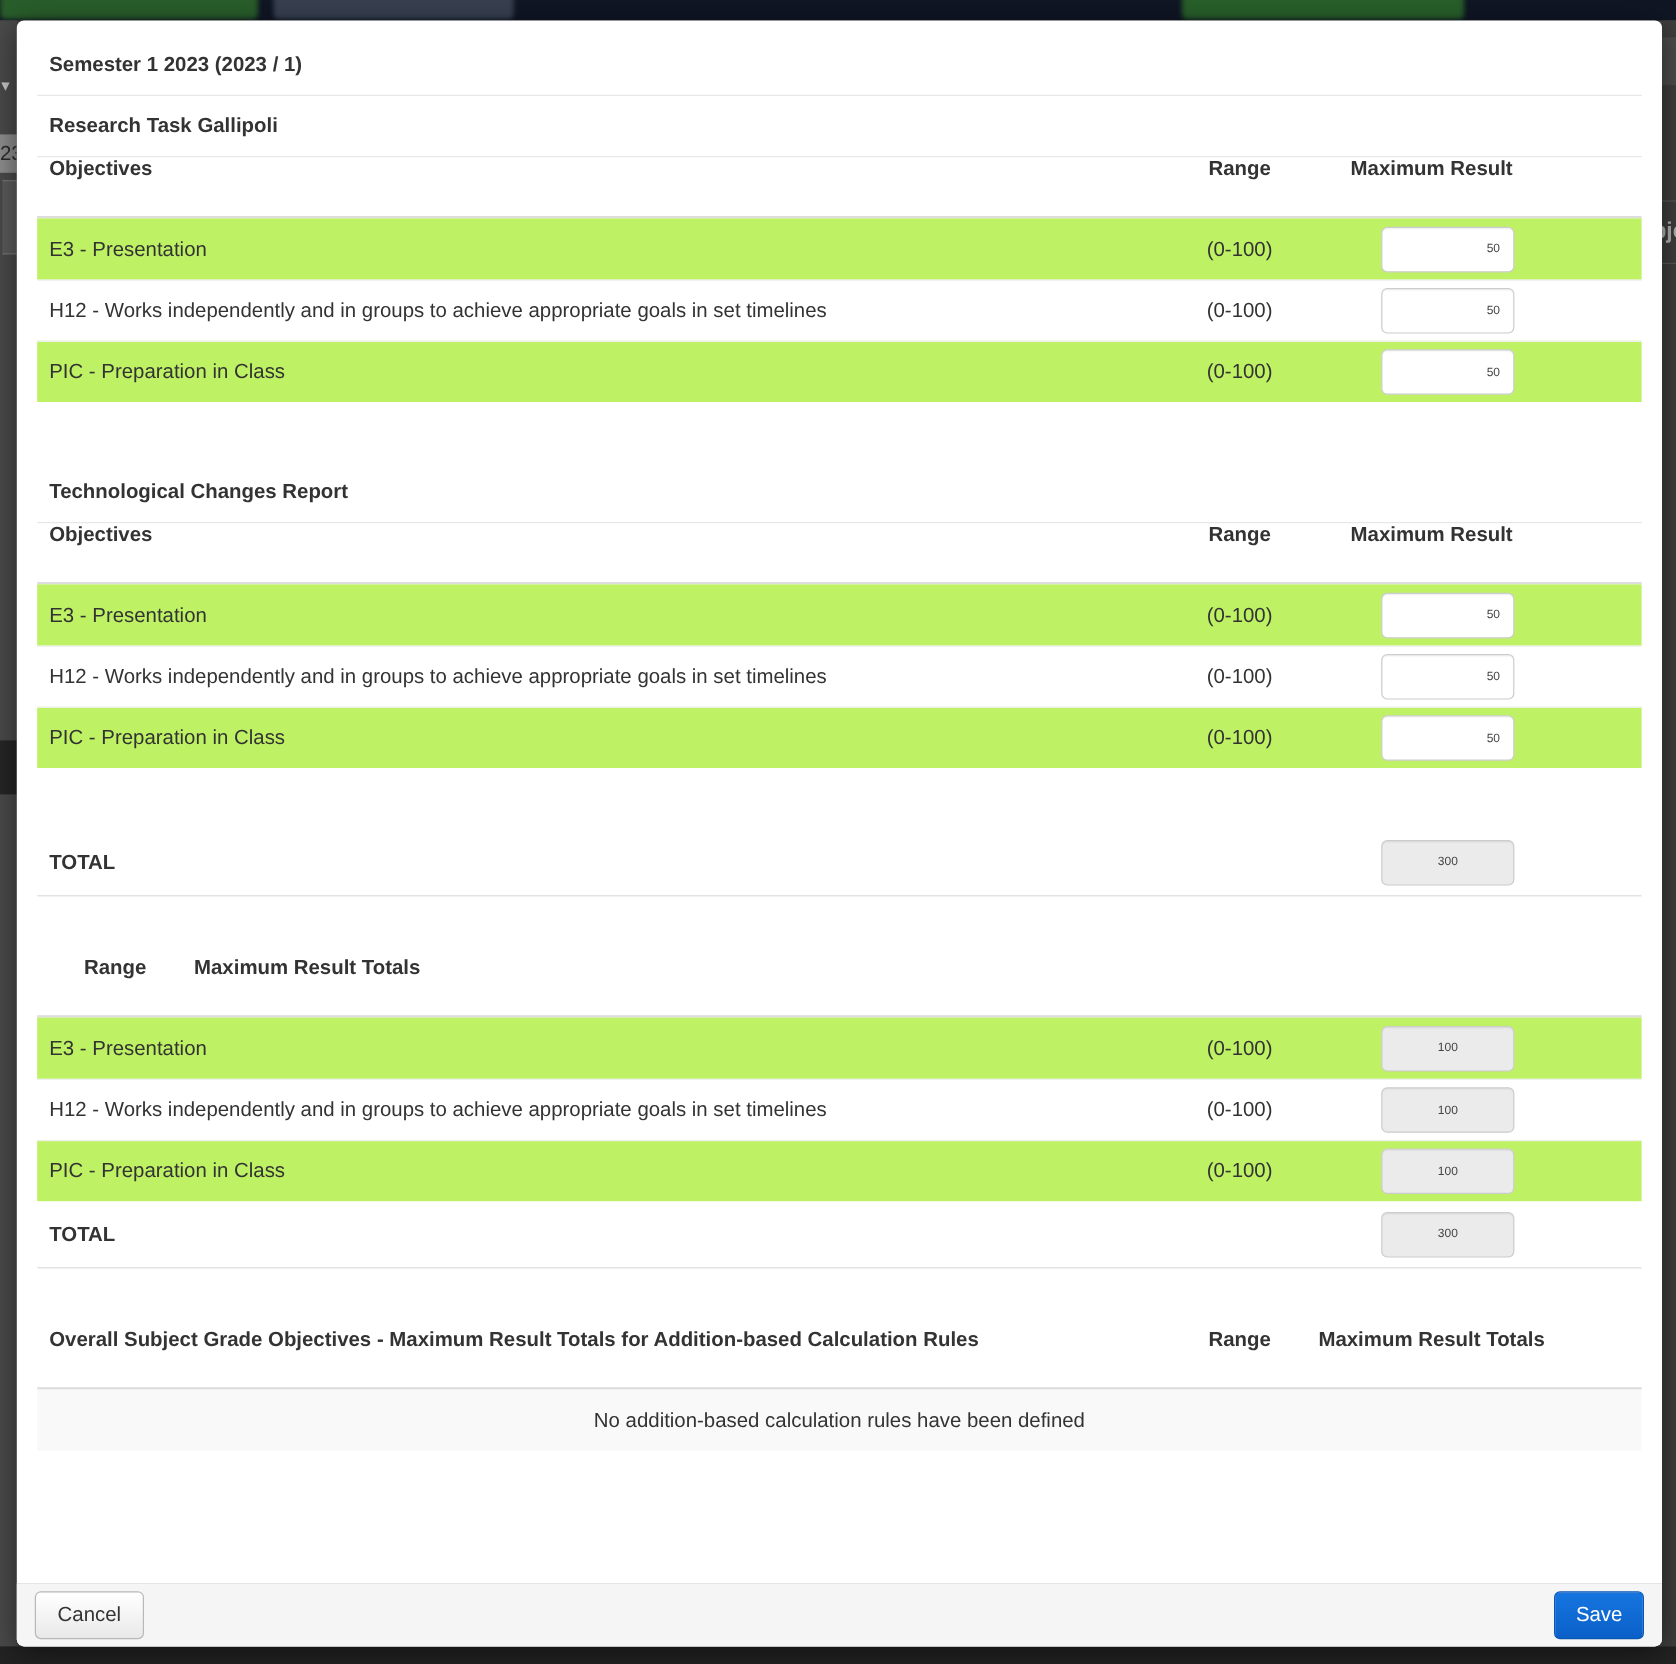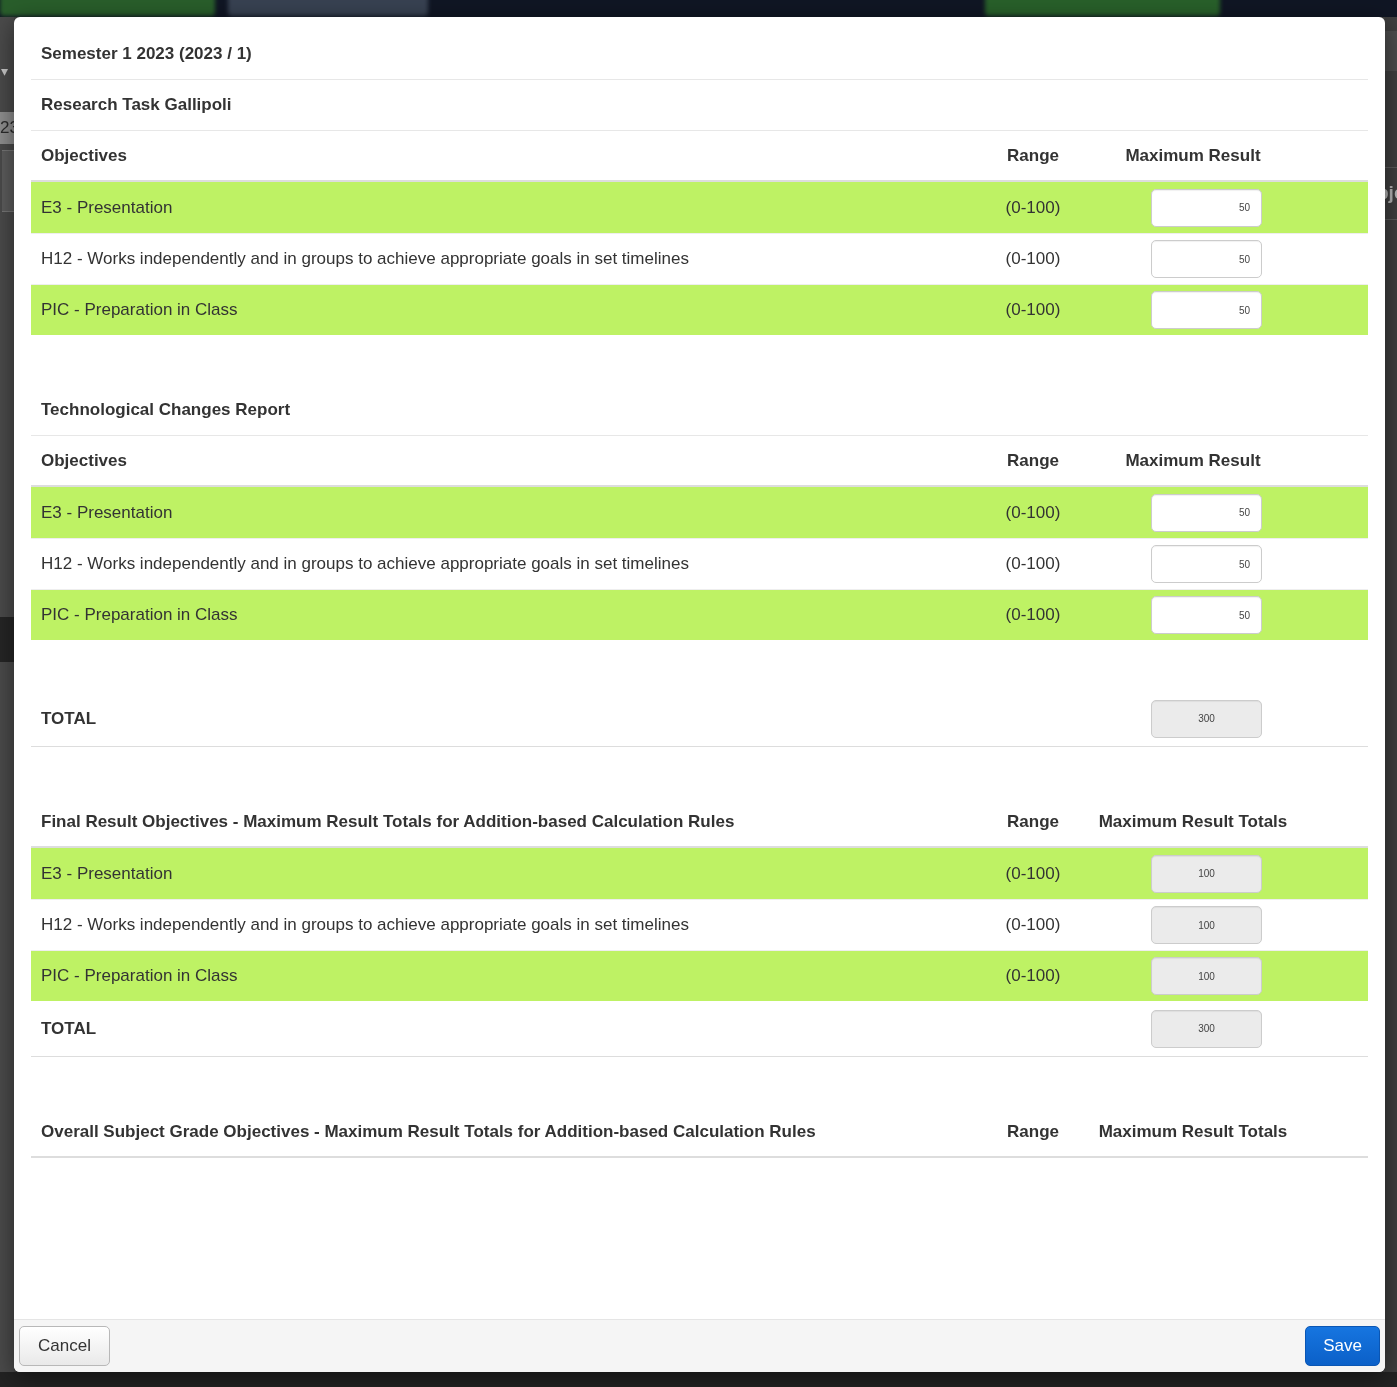--- a/index.html
+++ b/index.html
@@ -70,21 +70,21 @@
     overflow: hidden;
   }
 
   .sec-head {
     display: flex; align-items: center;
     height: 51px; padding: 0 10px;
     font-weight: bold; font-size: 17px;
     border-bottom: 1px solid #e7e7e7;
   }
   .thead {
-    display: flex; align-items: center;
+    display: flex; 
     height: 51px;
     font-weight: bold; font-size: 17px;
     border-bottom: 2px solid #ddd;
   }
   .trow {
     display: flex; align-items: center;
     height: 51px; font-size: 17px;
   }
   .trow + .trow { border-top: 1px solid #eee; }
   .stripe { background: #bef264; }
@@ -122,21 +122,21 @@
     display: flex; align-items: center; justify-content: center;
     height: 51px; font-size: 17px; background: #f9f9f9;
   }
 
   .modal-footer {
     flex: 0 0 53px;
     background: #f5f5f5;
     border-top: 1px solid #e5e5e5;
     border-radius: 0 0 6px 6px;
     display: flex; align-items: center;
-    padding: 0 5px;
+    padding: 0 15px;
   }
   .btn { font-family: "Liberation Sans", sans-serif; font-size: 17px;
     border-radius: 5px; cursor: pointer; height: 40px; }
   .btn-cancel {
     padding: 0 18px;
     background: linear-gradient(#ffffff, #e9e9e9);
     border: 1px solid #b8b8b8;
     color: #333;
   }
   .btn-save {
@@ -256,21 +256,20 @@
       <div class="c-range"></div>
       <div class="c-max">
           <input class="num" type="text" disabled="" value="300" style="">
         </div>
       <div class="c-end"></div>
     </div>
 
     <div class="gap"></div>
 
     <div class="thead">
-      <div class="c-obj">Final Result Objectives - Maximum Result Totals for Addition-based Calculation Rules</div>
       <div class="c-range">Range</div>
       <div class="c-max hdr">Maximum Result Totals</div>
       <div class="c-end"></div>
     </div>
 
     <div class="trow stripe">
       <div class="c-obj">E3 - Presentation</div>
       <div class="c-range">(0-100)</div>
       <div class="c-max">
           <input class="num" type="text" disabled="" value="100" style="">
@@ -305,20 +304,21 @@
 
     <div class="gap"></div>
 
     <div class="thead">
       <div class="c-obj">Overall Subject Grade Objectives - Maximum Result Totals for Addition-based Calculation Rules</div>
       <div class="c-range">Range</div>
       <div class="c-max hdr">Maximum Result Totals</div>
       <div class="c-end"></div>
     </div>
 
+    <div class="empty-row">No addition-based calculation rules have been defined</div>
 
   </div>
 
   <div class="modal-footer">
     <button class="btn btn-cancel">Cancel</button>
     <button class="btn btn-save">Save</button>
   </div>
 
 </div>
 

